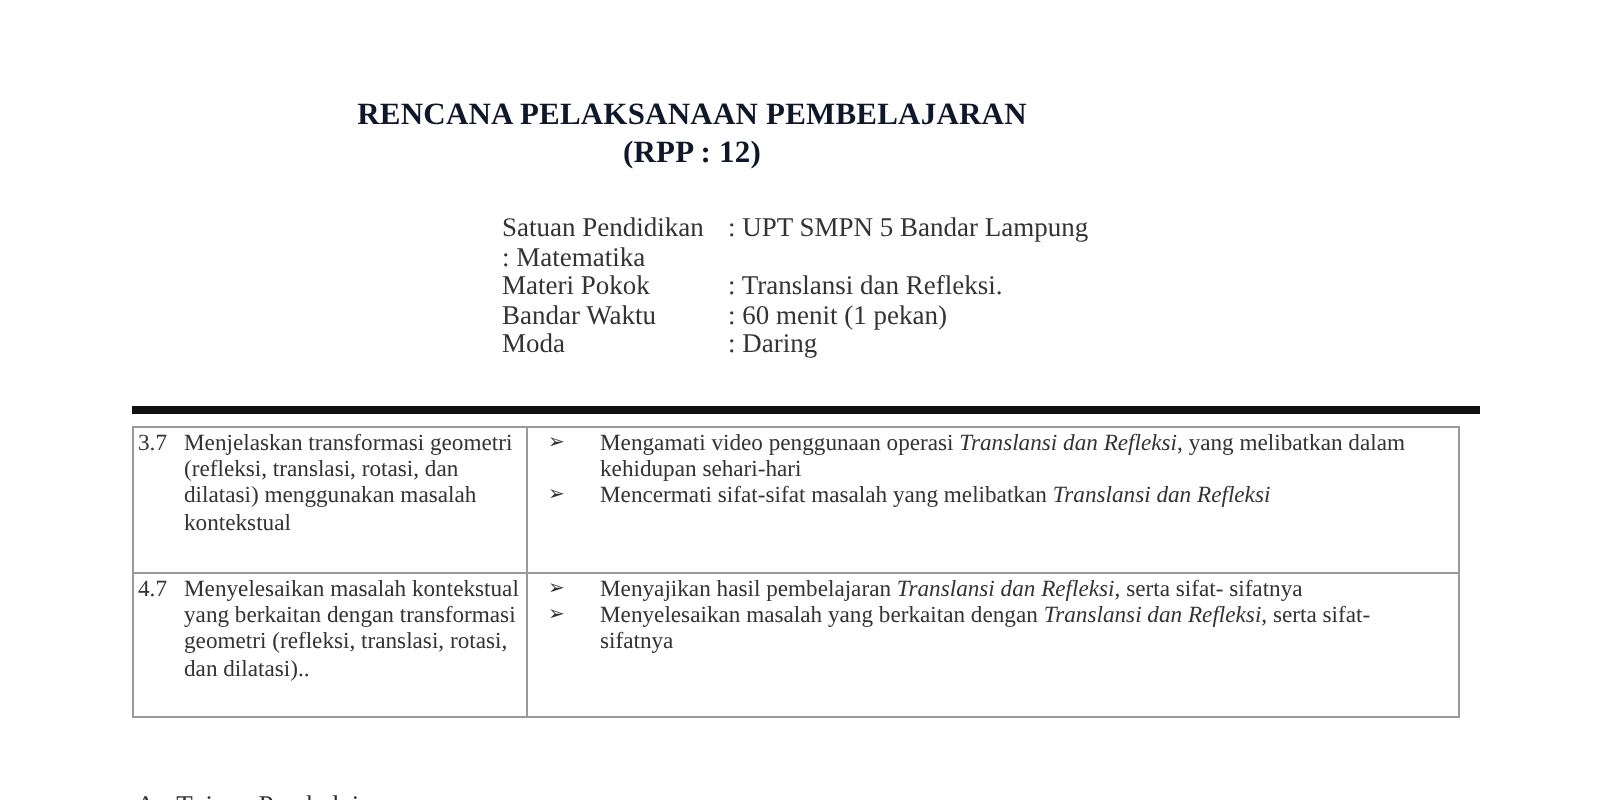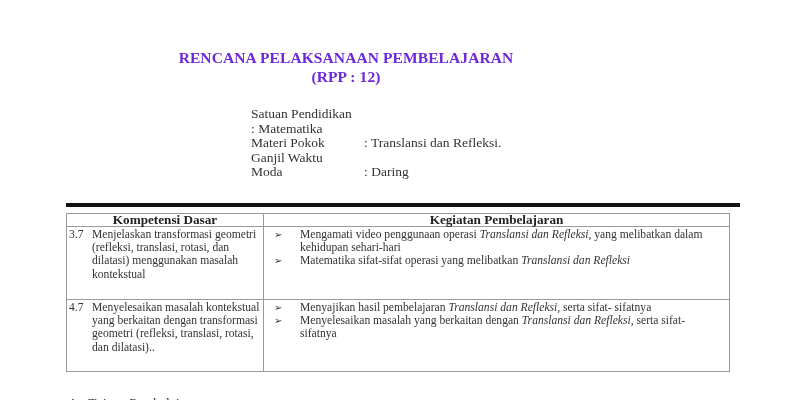--- a/index.html
+++ b/index.html
@@ -3,21 +3,21 @@
 <meta charset="utf-8">
 <style>
   html, body { margin: 0; padding: 0; }
   body {
     width: 800px; height: 400px; overflow: hidden; background: #ffffff;
     font-family: "Liberation Serif", "DejaVu Serif", serif; color: #2a2a2a;
     position: relative;
   }
   .title {
     position: absolute; left: 0; width: 692px; text-align: center;
-    font-weight: bold; font-size: 15.5px; color: #6d28d9; letter-spacing: 0.1px;
+    font-weight: bold; font-size: 15.5px; color: #0f172a; letter-spacing: 0.1px;
   }
   .title.t1 { top: 49px; }
   .title.t2 { top: 68px; }
   .meta { position: absolute; left: 251px; top: 107px; font-size: 13.5px; line-height: 14.6px; color: #333; font-family: Liberation Serif, serif; }
   .meta-row { display: flex; }
   .meta-label { width: 113px; }
   .meta-value::before { content: ": "; }
   .rule { position: absolute; left: 66px; top: 203px; width: 674px; height: 4px; background: #111; }
   table.kd {
     position: absolute; left: 66px; top: 213px; width: 664px;
@@ -42,61 +42,59 @@
 <body>
 
 <div>
   <div class="title t1">RENCANA PELAKSANAAN PEMBELAJARAN</div>
   <div class="title t2">(RPP : 12)</div>
 </div>
 
 <div class="meta">
   <div class="meta-row">
     <span class="meta-label">Satuan Pendidikan</span>
+    <span class="meta-value">UPT SMPN 5 Bandar Lampung</span>
   </div>
   <div class="meta-row">
     <span class="meta-value">Matematika</span>
   </div>
   <div class="meta-row">
     <span class="meta-label">Materi Pokok</span>
     <span class="meta-value">Translansi dan Refleksi.</span>
   </div>
   <div class="meta-row">
-    <span class="meta-label">Ganjil Waktu</span>
+    <span class="meta-label">Bandar Waktu</span>
+    <span class="meta-value">60 menit (1 pekan)</span>
   </div>
   <div class="meta-row">
     <span class="meta-label">Moda</span>
     <span class="meta-value">Daring</span>
   </div>
 </div>
 
 <div class="rule"></div>
 
 <table class="kd">
   <tbody>
-      <tr>
-    <th class="col1">Kompetensi Dasar</th>
-    <th>Kegiatan Pembelajaran</th>
-  </tr>
   <tr class="row1">
     <td class="col1">
       <div class="kd-cell">
         <span class="kd-num">3.7</span>
         <span class="kd-text">Menjelaskan transformasi geometri (refleksi, translasi, rotasi, dan dilatasi) menggunakan masalah kontekstual</span>
       </div>
     </td>
     <td>
       <div class="act-list">
         <div class="act-item">
           <span class="arrow">➢</span>
           <span><span>Mengamati video penggunaan operasi </span><em>Translansi dan Refleksi</em><span>, yang melibatkan dalam kehidupan sehari-hari</span></span>
         </div>
         <div class="act-item">
           <span class="arrow">➢</span>
-          <span><span>Matematika sifat-sifat operasi yang melibatkan </span><em>Translansi dan Refleksi</em><span></span></span>
+          <span><span>Mencermati sifat-sifat masalah yang melibatkan </span><em>Translansi dan Refleksi</em><span></span></span>
         </div>
       </div>
     </td>
   </tr>
   <tr class="row2">
     <td class="col1">
       <div class="kd-cell">
         <span class="kd-num">4.7</span>
         <span class="kd-text">Menyelesaikan masalah kontekstual yang berkaitan dengan transformasi geometri (refleksi, translasi, rotasi, dan dilatasi)..</span>
       </div>

